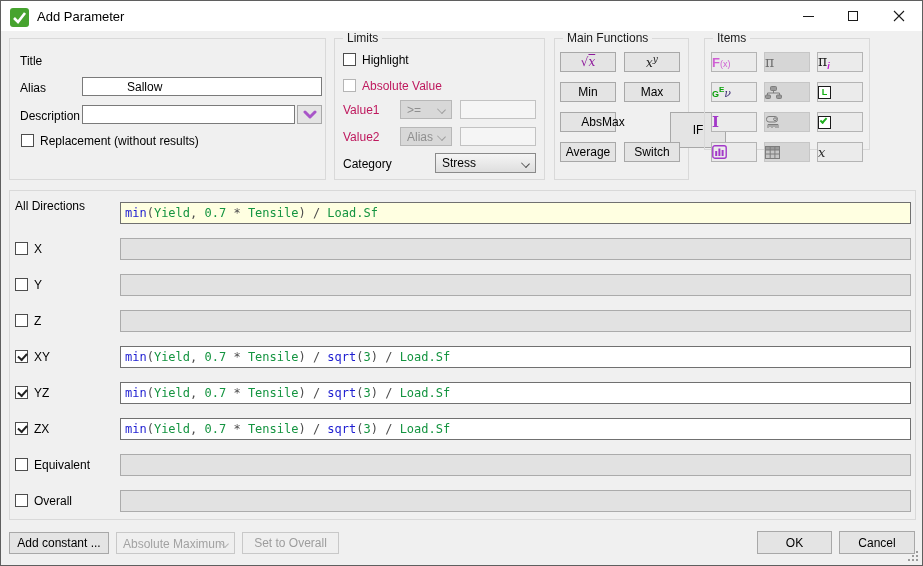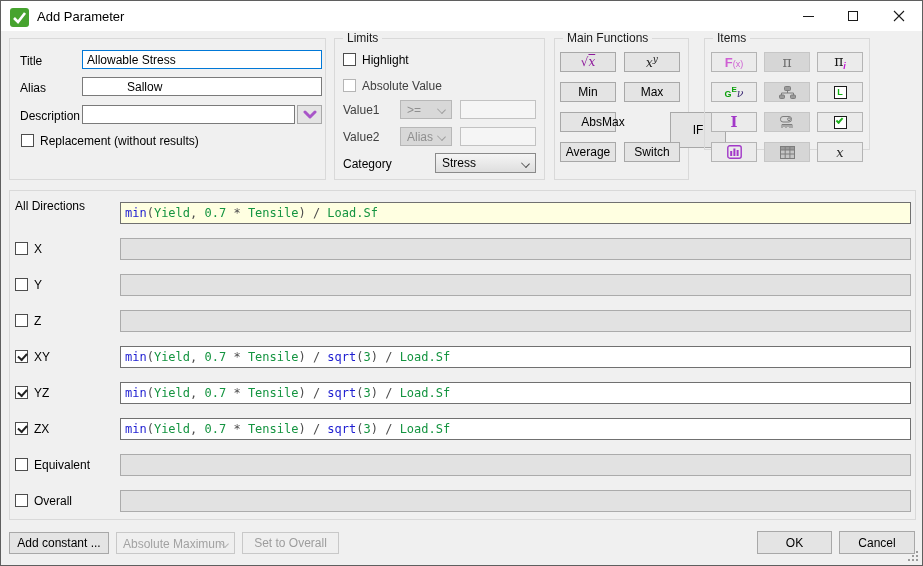--- a/index.html
+++ b/index.html
@@ -14,21 +14,21 @@
   .appicon { position:absolute; left:9px; top:7px; width:19px; height:19px; background:#46a32e; border-radius:3px; }
   .wintitle { position:absolute; left:36px; top:8px; font-size:13px; }
   .winbtn { position:absolute; top:0; width:36px; height:30px; display:flex; align-items:center; justify-content:center; }
   .mingl { width:11px; height:1px; background:#1a1a1a; }
   .maxgl { width:10px; height:10px; border:1px solid #1a1a1a; }
 
   .grp { position:absolute; border:1px solid #d9d9d9; }
   .grpcap { position:absolute; top:-8px; left:8px; background:#f0f0f0; padding:0 4px; color:#1a1a1a; }
 
   .lbl { position:absolute; white-space:nowrap; }
-  .lbl.dis { color:#404040; }
+  .lbl.dis { color:#be185d; }
 
   .txt { position:absolute; height:19px; background:#fff; border:1px solid #7a7a7a;
          font-family:"Liberation Sans", sans-serif; font-size:12px; padding:0 4px; color:#000; }
   .txt.focus { border:1px solid #0078d7; }
   .txt.dis { background:#f5f5f5; border-color:#c2c2c2; }
 
   .cb { position:absolute; width:13px; height:13px; background:#fff; border:1px solid #4d4d4d; }
   .cb.dis { border-color:#b5b5b5; }
   .cb.checked::after { content:""; position:absolute; left:2px; top:2px; width:7px; height:4px;
          border-left:2px solid #222; border-bottom:2px solid #222; transform:rotate(-48deg); }
@@ -41,21 +41,21 @@
   .combo.disdark .chev { border-color:#9e9e9e; }
   .combo.dislight { background:#efefef; border-color:#c8c8c8; color:#a2a2a2; }
   .combo.dislight .chev { border-color:#b5b5b5; }
 
   .btn { position:absolute; background:#e4e4e4; border:1px solid #a8a8a8; text-align:center;
          font-family:"Liberation Sans", sans-serif; font-size:12px; color:#000;
          display:flex; align-items:center; justify-content:center; }
   .btn.dis { background:#efefef; border-color:#c8c8c8; color:#9d9d9d; }
 
   .ibtn { position:absolute; width:46px; height:20px; background:#ebebeb; border:1px solid #b4b4b4;
-          display:flex; align-items:center; justify-content:center; }
+          display:flex; align-items:center; justify-content:flex-start; }
   .ibtn.dis { background:#d6d6d6; border-color:#c6c6c6; }
 
   .ff { position:absolute; left:110px; width:791px; height:22px; background:#fff; border:1px solid #707070;
         font-family:"DejaVu Sans Mono", monospace; font-size:12px; line-height:20px; padding:0 4px;
         white-space:pre; overflow:hidden; }
   .ff.hl { background:#ffffe1; }
   .ff.dis { background:#e2e2e2; border-color:#ababab; }
 
   .serif { font-family:"DejaVu Serif", serif; }
   .grip { position:absolute; right:3px; bottom:3px; }
@@ -80,21 +80,20 @@
       </div>
     <div class="winbtn" style="left:880px">
       <svg width="12" height="12" viewBox="0 0 12 12">
           <path d="M1,1 L11,11 M11,1 L1,11" stroke="#1a1a1a" stroke-width="1.1"></path>
         </svg>
     </div>
   </div>
 
   <div class="grp" style="left:8px; top:37px; width:317px; height:142px;">
     <span class="lbl" style="left:10px; top:15px;">Title</span>
-    <input class="txt focus" style="left: 72px; top: 11px; width: 240px;" value="Allowable Stress">
     <span class="lbl" style="left:10px; top:42px;">Alias</span>
     <input class="txt" style="left: 72px; top: 38px; width: 240px; padding-left: 44px;" value="Sallow">
     <span class="lbl" style="left:10px; top:70px;">Description</span>
     <input class="txt" style="left: 72px; top: 66px; width: 213px;" value="">
     <div class="btn" style="left:287px; top:66px; width:25px; height:19px;">
       <svg width="14" height="10" viewBox="0 0 14 10">
           <path d="M2,2 L7,7 L12,2" fill="none" stroke="#a855c8" stroke-width="3" stroke-linecap="round" stroke-linejoin="round"></path>
         </svg>
     </div>
     <div class="cb" style="left:11px; top:95px;"></div>

